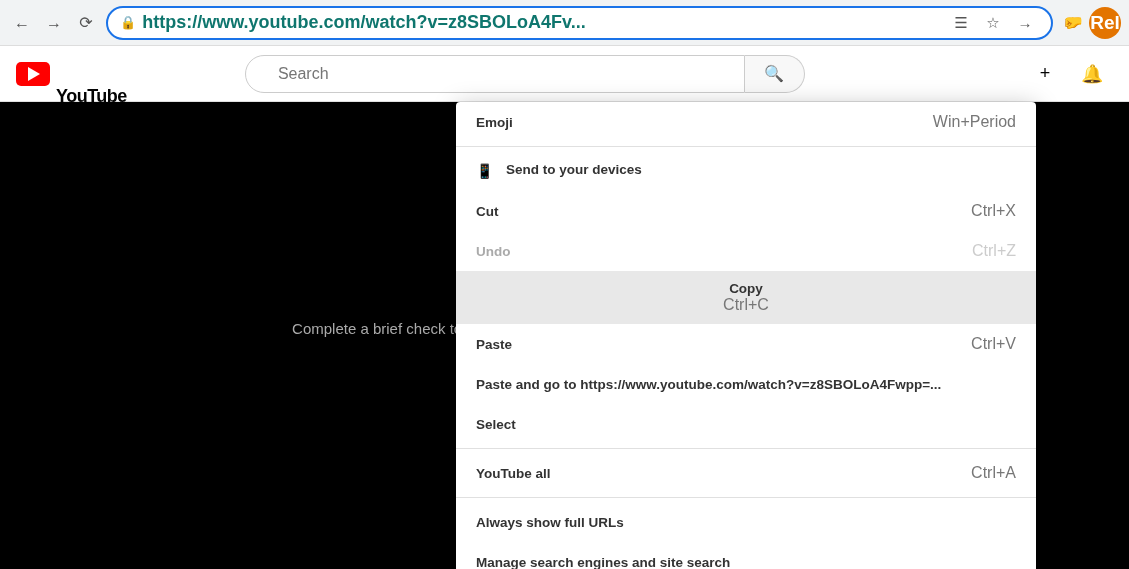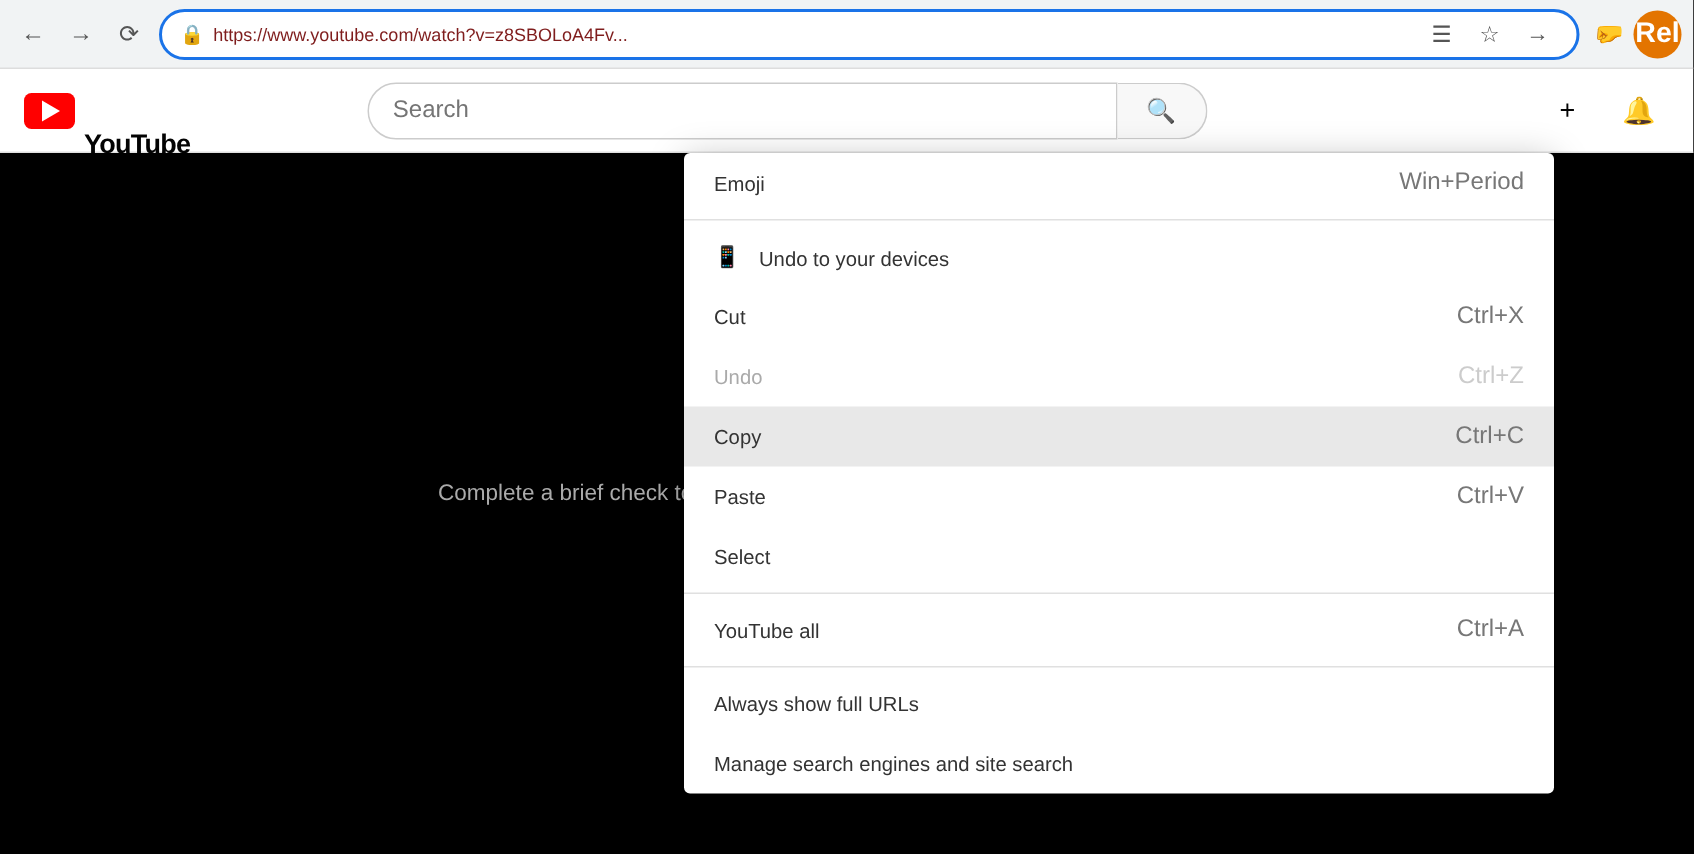--- a/index.html
+++ b/index.html
@@ -56,23 +56,24 @@
 
     .address-bar-icon {
       color: #555;
       font-size: 13px;
     }
 
     .address-bar-input {
       flex: 1;
       border: none;
       outline: none;
-      font-size: 12px;
-      background: transparent;
-      color: #7f1d1d;
+      font-size: 18px;
+      background: transparent;
+      color: #0f766e;
+      font-weight: bold;
     }
 
     .address-bar-actions {
       display: flex;
       align-items: center;
       gap: 4px;
     }
 
     .address-action-btn {
       width: 28px;
@@ -172,20 +173,21 @@
       background: #fff;
     }
 
     .yt-search-input {
       border: none;
       outline: none;
       font-size: 16px;
       width: 100%;
       color: #999;
       background: transparent;
+      margin-left: 16px;
     }
 
     .yt-search-btn {
       height: 38px;
       width: 60px;
       border: 1px solid #ccc;
       border-left: none;
       border-radius: 0 24px 24px 0;
       background: #f8f8f8;
       cursor: pointer;
@@ -283,42 +285,44 @@
       padding: 10px 20px;
       cursor: pointer;
       font-size: 13.5px;
       color: #333;
       min-height: 40px;
       position: relative;
     }
 
     .context-menu-item.highlighted {
       background: #e8e8e8;
+      flex-direction: column;
     }
 
     .context-menu-item.disabled {
       color: #aaa;
       cursor: default;
     }
 
     .menu-shortcut {
       color: #777;
       font-size: 16px;
     }
 
     .menu-divider {
       height: 1px;
       background: #e0e0e0;
       margin: 4px 0;
     }
 
     .menu-item-left {
       display: flex;
-      align-items: flex-end;
+      align-items: flex-start;
       gap: 12px;
+      font-weight: bold;
     }
 
     .menu-icon {
       width: 18px;
       height: 18px;
       display: flex;
       align-items: center;
       justify-content: center;
       color: #555;
       font-size: 14px;
@@ -381,21 +385,21 @@
   <div class="context-menu-item">
         <div class="menu-item-left">
           <span>Emoji</span>
         </div>
         <span class="menu-shortcut">Win+Period</span>
       </div>
       <div class="menu-divider"></div>
       <div class="context-menu-item">
         <div class="menu-item-left">
           <span class="menu-icon">📱</span>
-          <span>Undo to your devices</span>
+          <span>Send to your devices</span>
         </div>
       </div>
       <div class="context-menu-item">
         <div class="menu-item-left">
           <span>Cut</span>
         </div>
         <span class="menu-shortcut">Ctrl+X</span>
       </div>
       <div class="context-menu-item disabled">
         <div class="menu-item-left">
@@ -407,20 +411,25 @@
         <div class="menu-item-left">
           <span>Copy</span>
         </div>
         <span class="menu-shortcut">Ctrl+C</span>
       </div>
       <div class="context-menu-item">
         <div class="menu-item-left">
           <span>Paste</span>
         </div>
         <span class="menu-shortcut">Ctrl+V</span>
+      </div>
+      <div class="context-menu-item">
+        <div class="menu-item-left">
+          <span>Paste and go to https://www.youtube.com/watch?v=z8SBOLoA4Fwpp=...</span>
+        </div>
       </div>
       <div class="context-menu-item">
         <div class="menu-item-left">
           <span>Select</span>
         </div>
       </div>
       <div class="menu-divider"></div>
       <div class="context-menu-item">
         <div class="menu-item-left">
           <span>YouTube all</span>

